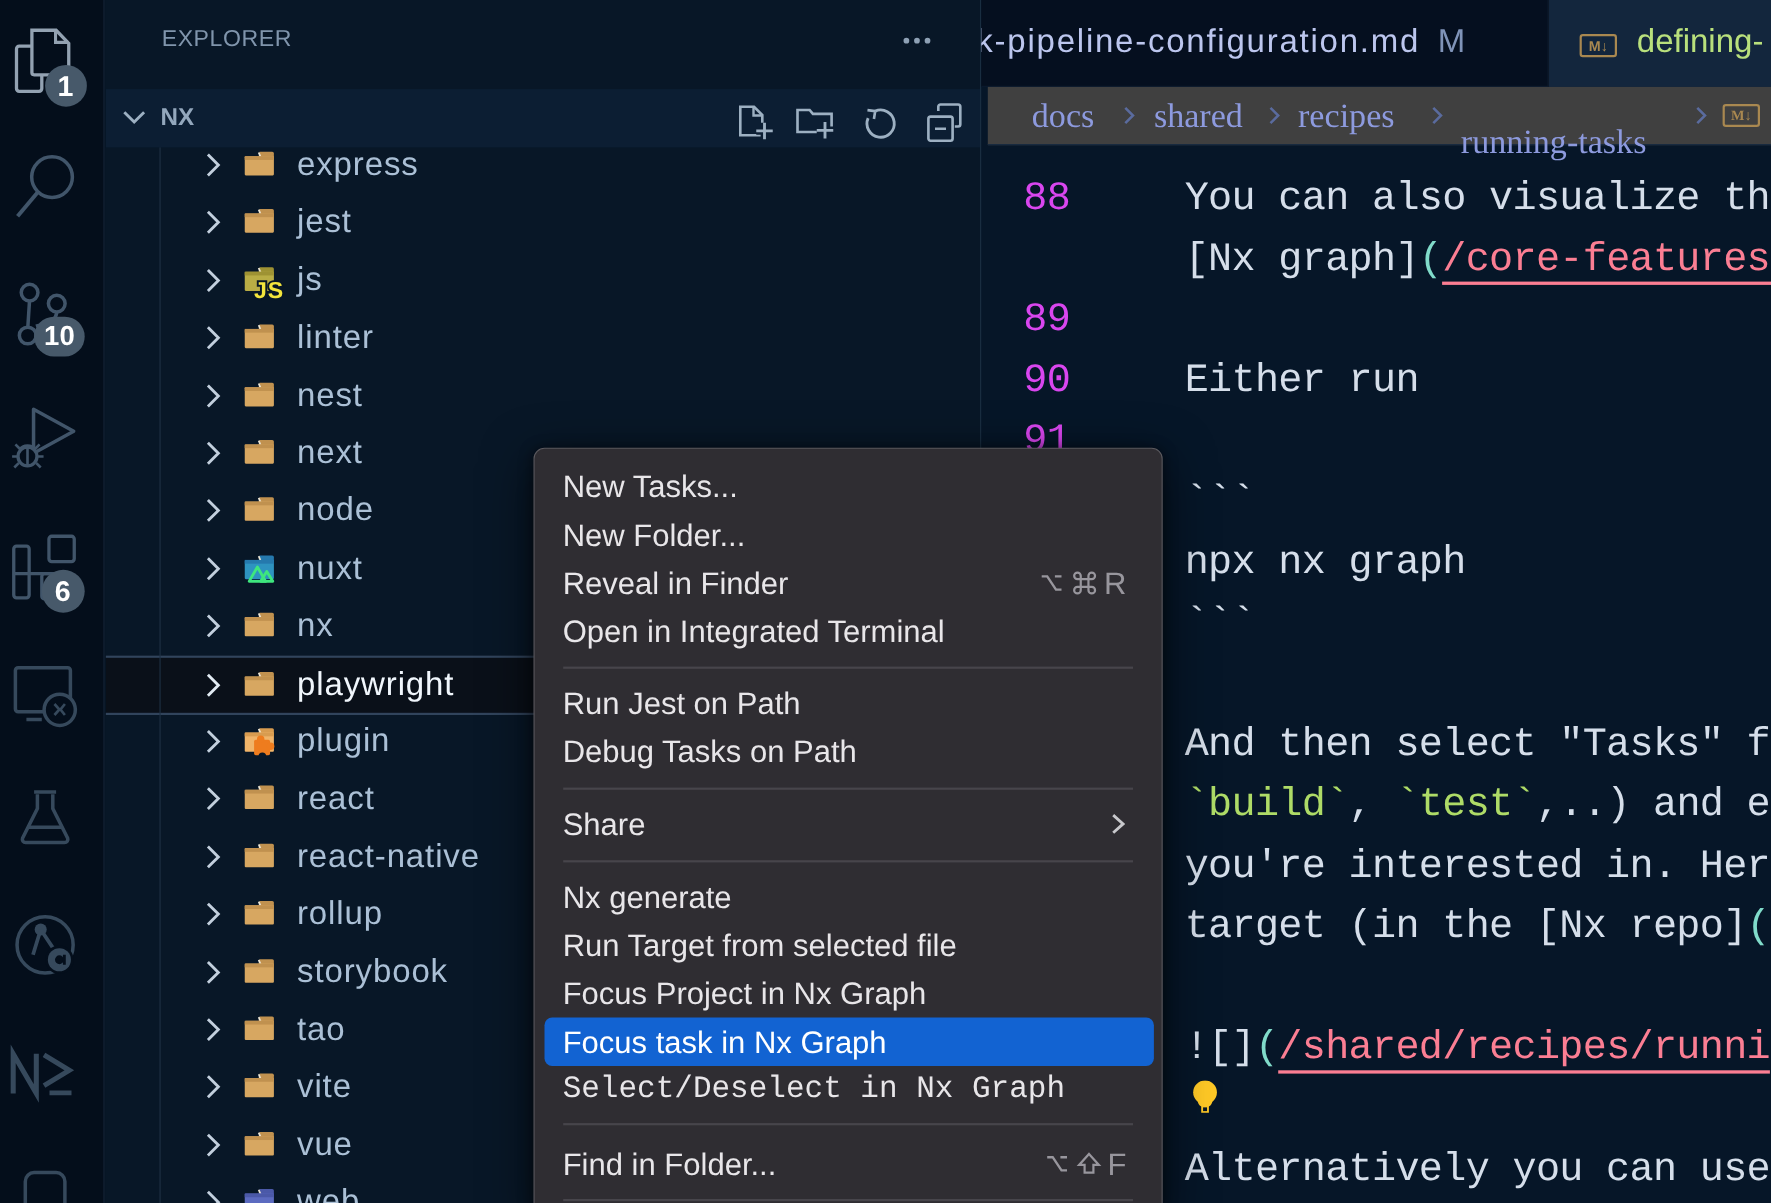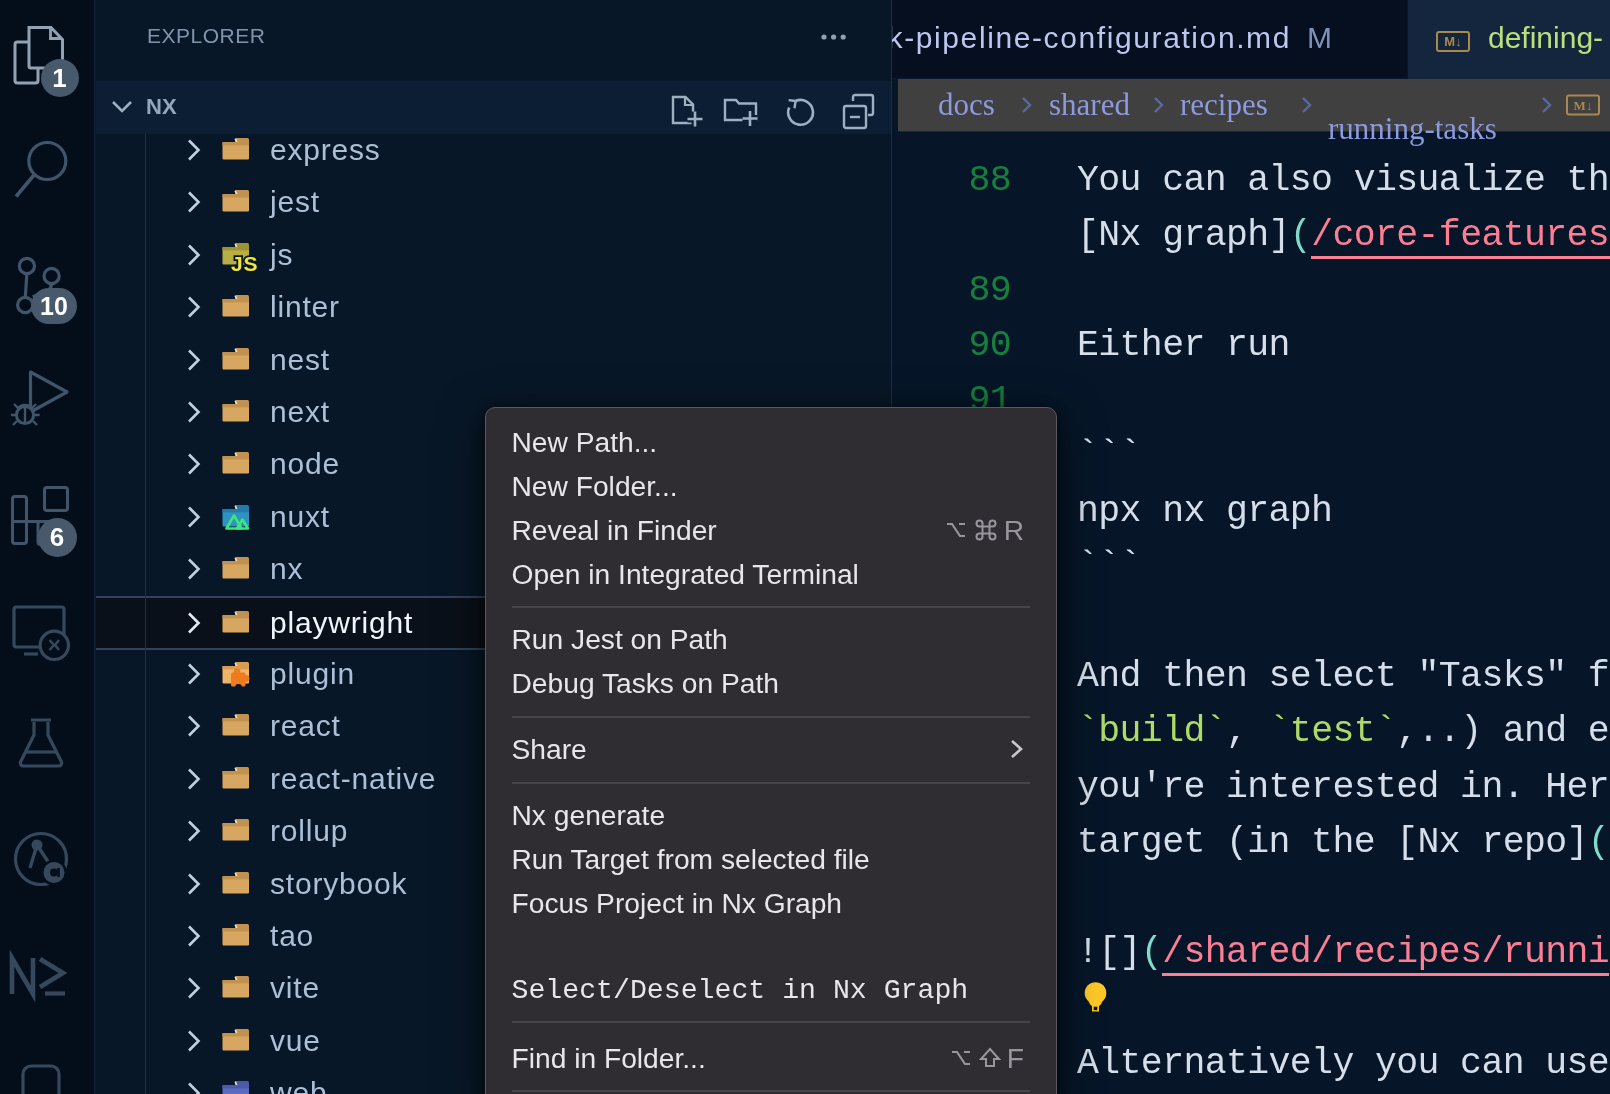--- a/index.html
+++ b/index.html
@@ -32,22 +32,22 @@
   #tab2 { position:absolute; left:515px; top:0; width:204px; height:79px;
     background:#13263d; border-left:1px solid #0a1422; }
   #crumbs { position:absolute; left:6px; top:79px; width:719px; height:53px;
     background:#404040; border-bottom:1px solid #142940;
     color:#8d9ade; font-size:31px;font-family:Liberation Serif, serif; }
   .crumb { position:absolute; top:50%; transform:translateY(-50%); }
   #code { position:absolute; left:0; top:146px; width:719px; height:948px;
     font-family:"Liberation Mono", monospace; font-size:36.5px; letter-spacing:-0.62px; color:#d5deea;
     white-space:pre; }
   .cl { position:absolute; height:55px; line-height:55px; left:185px; }
-  .ln { position:absolute; width:119px; text-align:right; height:55px;
-    line-height:55px; color:#15803d; left:0; }
+  .ln { position:absolute; width:119px; text-align:center; height:55px;
+    line-height:55px; color:#d946ef; left:0; }
   
   #menu { position:absolute; left:485px; top:407px; width:572px; height:700px;
     background:#2f2d32; border:1px solid #5b595e; border-radius:10px;
     box-shadow:0 12px 45px rgba(0,0,0,.6), 0 2px 12px rgba(0,0,0,.5);
     color:#e8e6e9; font-size:28.2px; }
   .mi { position:absolute; left:9px; width:554px; height:44px; line-height:44px; }
   .mi .t { position:absolute; left:16.5px; }
   .mi .sc { position:absolute; right:25px; color:#98969d; display:flex;
     align-items:center; height:44px; gap:5px; }
   .msep { position:absolute; left:26px; width:518px; height:2px; background:#47454b; }
@@ -401,21 +401,21 @@
     </div>
   <div id="code"><div class="ln" style="top:6.5px;">88</div><div class="cl" style="top:6.5px;"><span style="color:#d5deea;">You can also visualize th</span></div><div class="cl" style="top:61.5px;"><span style="color:#d5deea;">[Nx graph]</span><span style="color:#80dbca;">(</span><span style="color:#fb7e93;border-bottom:3px solid #fb7e93;">/core-features-core-fea</span></div><div class="ln" style="top:116.5px;">89</div><div class="cl" style="top:116.5px;"></div><div class="ln" style="top:171.5px;">90</div><div class="cl" style="top:171.5px;"><span style="color:#d5deea;">Either run</span></div><div class="ln" style="top:226.5px;">91</div><div class="cl" style="top:226.5px;"></div><div class="cl" style="top:281.5px;"><span style="color:#d5deea;">```</span></div><div class="cl" style="top:337.5px;"><span style="color:#d5deea;">npx nx graph</span></div><div class="cl" style="top:392.5px;"><span style="color:#d5deea;">```</span></div><div class="cl" style="top:447.5px;"></div><div class="cl" style="top:502.5px;"><span style="color:#d5deea;">And then select "Tasks" f</span></div><div class="cl" style="top:557.5px;"><span style="color:#aedb67;">`build`</span><span style="color:#d5deea;">, </span><span style="color:#aedb67;">`test`</span><span style="color:#d5deea;">,..) and e</span></div><div class="cl" style="top:613.5px;"><span style="color:#d5deea;">you're interested in. Her</span></div><div class="cl" style="top:668.5px;"><span style="color:#d5deea;">target (in the [Nx repo]</span><span style="color:#80dbca;">(</span></div><div class="cl" style="top:723.5px;"></div><div class="cl" style="top:778.5px;"><span style="color:#d5deea;">![]</span><span style="color:#80dbca;">(</span><span style="color:#fb7e93;border-bottom:3px solid #fb7e93;">/shared/recipes/runni</span></div><div class="cl" style="top:889.5px;"><span style="color:#d5deea;">Alternatively you can use</span></div><svg class="abs" style="left:192px; top:836px;" width="24" height="34" viewBox="0 0 24 34">
         <circle cx="11.5" cy="11" r="10.8" fill="#ffc926"></circle>
         <path d="M4.5 17 Q5 22.5 8 24 L8 29.5 h7 L15 24 Q18 22.5 18.5 17 Z" fill="#ffc926"></path>
         <rect x="9.7" y="24.7" width="3.6" height="3.4" fill="#061628"></rect>
       </svg></div>
 </div>
 
 <div id="menu">
     <div class="mi" style="top:11.5px;">
-      <span class="t">New Path...</span>
+      <span class="t">New Tasks...</span>
     </div>
     <div class="mi" style="top:55.5px;">
       <span class="t">New Folder...</span>
     </div>
     <div class="mi" style="top:99.5px;">
       <span class="t">Reveal in Finder</span>
       <span class="sc">
         <svg width="24" height="24" viewBox="0 0 24 24">
           <path d="M3 6 h5 l8 12 h5 M15 6 h6" stroke="#98969d" stroke-width="2.2" fill="none"></path>
         </svg>
@@ -447,20 +447,23 @@
     <div class="msep" style="top:374px;"></div>
     <div class="mi" style="top:385.0px;">
       <span class="t">Nx generate</span>
     </div>
     <div class="mi" style="top:429.0px;">
       <span class="t">Run Target from selected file</span>
     </div>
     <div class="mi" style="top:473.0px;">
       <span class="t">Focus Project in Nx Graph</span>
     </div>
+    <div class="mi hl" style="top:517.0px;">
+      <span class="t">Focus task in Nx Graph</span>
+    </div>
     <div class="mi" style="top:561.0px;font-family:Liberation Mono, monospace;">
       <span class="t">Select/Deselect in Nx Graph</span>
     </div>
     <div class="msep" style="top:612.5px;"></div>
     <div class="mi" style="top:627.5px;">
       <span class="t">Find in Folder...</span>
       <span class="sc">
         <svg width="24" height="24" viewBox="0 0 24 24">
           <path d="M3 6 h5 l8 12 h5 M15 6 h6" stroke="#98969d" stroke-width="2.2" fill="none"></path>
         </svg>

